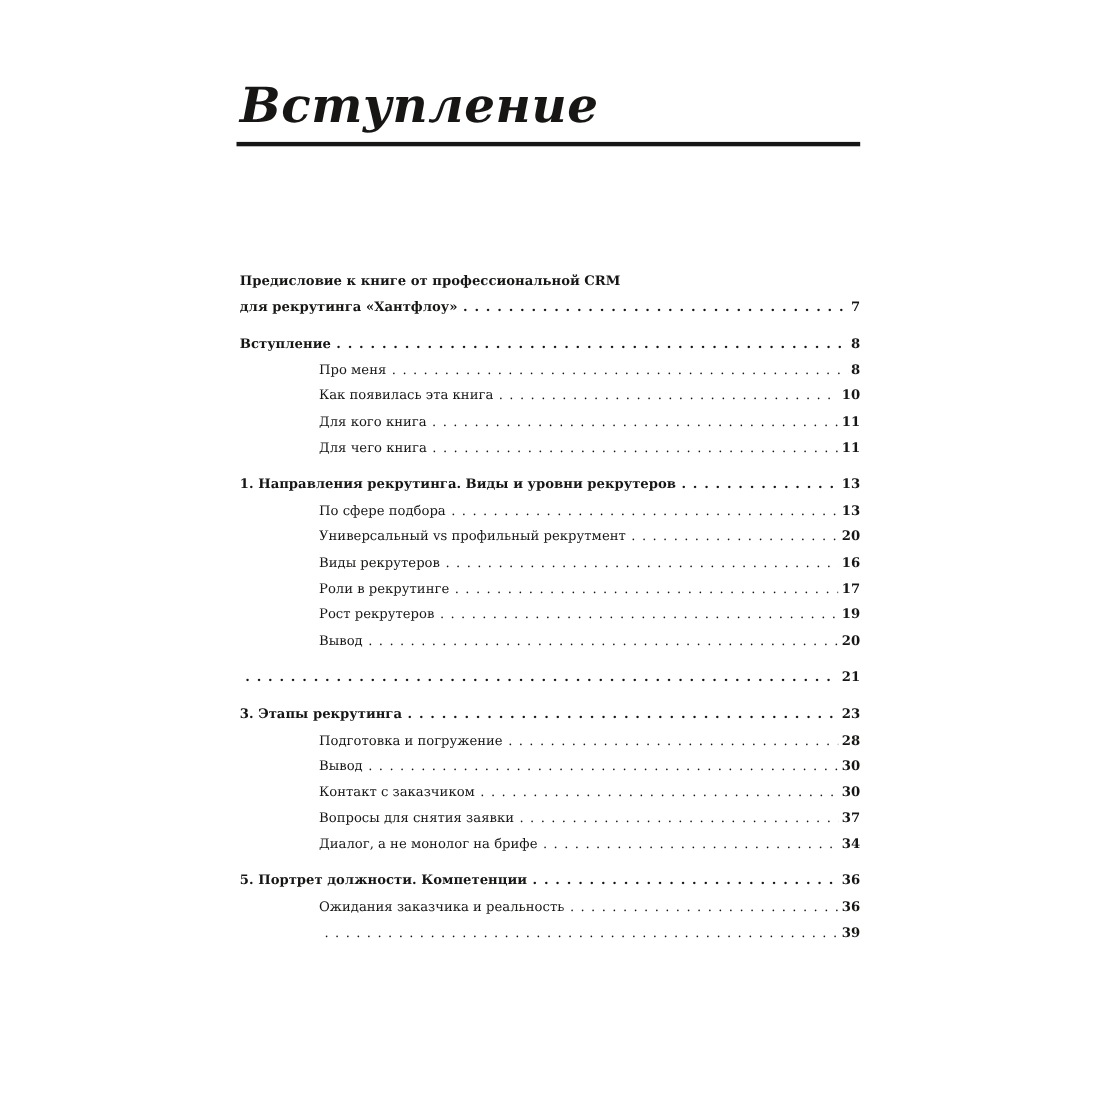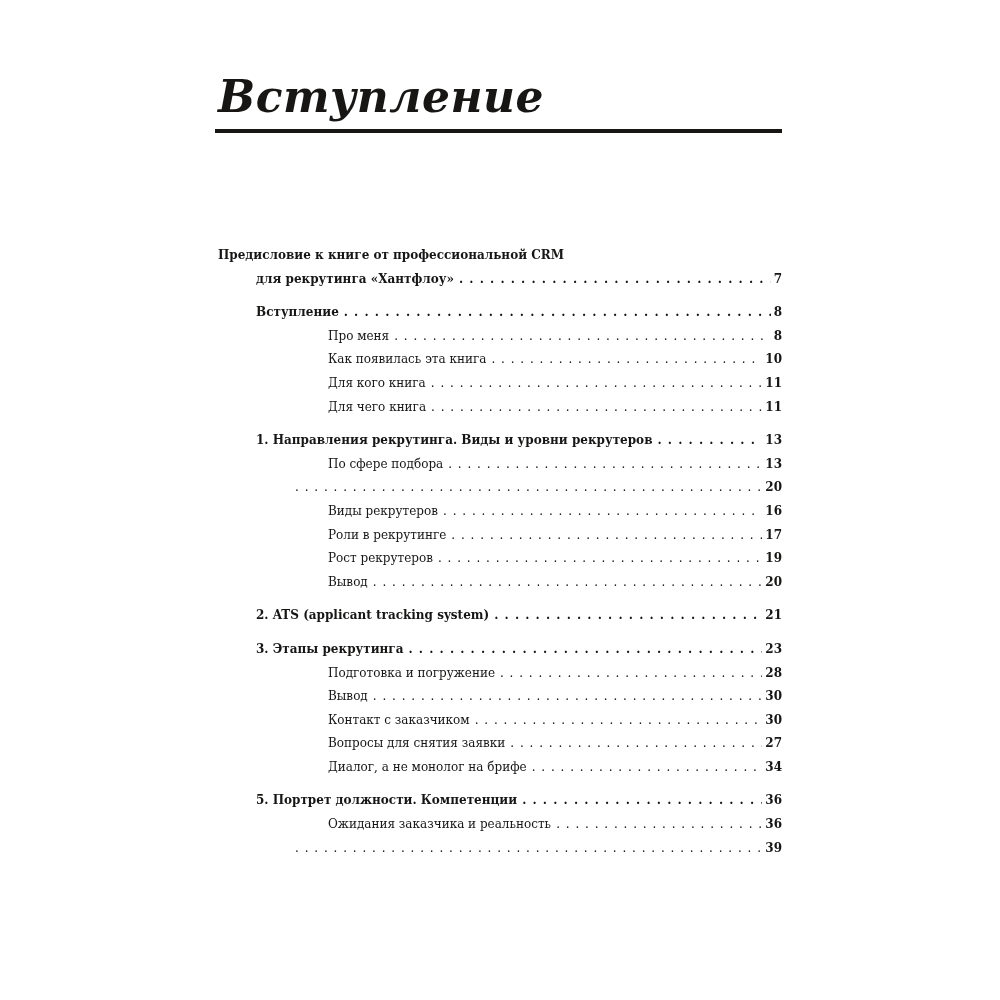--- a/index.html
+++ b/index.html
@@ -53,21 +53,20 @@
   .toc-line1 {
     white-space: nowrap;
   }
   .toc-flex {
     display: flex;
     align-items: baseline;
   }
   .toc-label {
     flex: 0 0 auto;
     white-space: nowrap;
-    margin-left: 38px;
   }
   .toc-dots {
     flex: 1 1 0;
     min-width: 8px;
     overflow: hidden;
     white-space: nowrap;
     margin: 0 3px 0 5px;
     letter-spacing: 1px;
   }
   .toc-dots::after {
@@ -147,20 +146,21 @@
 
     <div class="toc-flex">
       <span class="toc-label">По сфере подбора</span>
       <span class="toc-dots"></span>
       <span class="toc-page">13</span>
     </div>
   </div>
       <div class="toc-row sub">
 
     <div class="toc-flex">
+      <span class="toc-label">Универсальный vs профильный рекрутмент</span>
       <span class="toc-dots"></span>
       <span class="toc-page">20</span>
     </div>
   </div>
       <div class="toc-row sub">
 
     <div class="toc-flex">
       <span class="toc-label">Виды рекрутеров</span>
       <span class="toc-dots"></span>
       <span class="toc-page">16</span>
@@ -186,21 +186,20 @@
 
     <div class="toc-flex">
       <span class="toc-label">Вывод</span>
       <span class="toc-dots"></span>
       <span class="toc-page">20</span>
     </div>
   </div>
       <div class="toc-row bold section">
 
     <div class="toc-flex">
-      <span class="toc-label">2. ATS (applicant tracking system)</span>
       <span class="toc-dots"></span>
       <span class="toc-page">21</span>
     </div>
   </div>
       <div class="toc-row bold section">
 
     <div class="toc-flex">
       <span class="toc-label">3. Этапы рекрутинга</span>
       <span class="toc-dots"></span>
       <span class="toc-page">23</span>
@@ -228,21 +227,21 @@
       <span class="toc-label">Контакт с заказчиком</span>
       <span class="toc-dots"></span>
       <span class="toc-page">30</span>
     </div>
   </div>
       <div class="toc-row sub">
 
     <div class="toc-flex">
       <span class="toc-label">Вопросы для снятия заявки</span>
       <span class="toc-dots"></span>
-      <span class="toc-page">27</span>
+      <span class="toc-page">37</span>
     </div>
   </div>
       <div class="toc-row sub">
 
     <div class="toc-flex">
       <span class="toc-label">Диалог, а не монолог на брифе</span>
       <span class="toc-dots"></span>
       <span class="toc-page">34</span>
     </div>
   </div>

